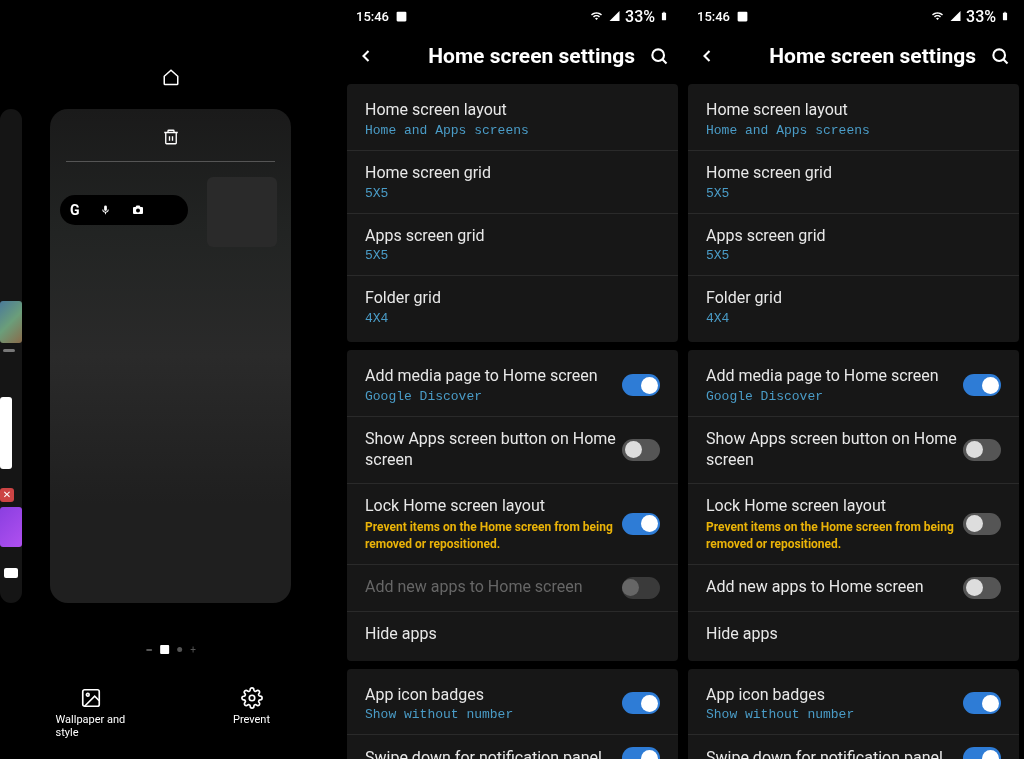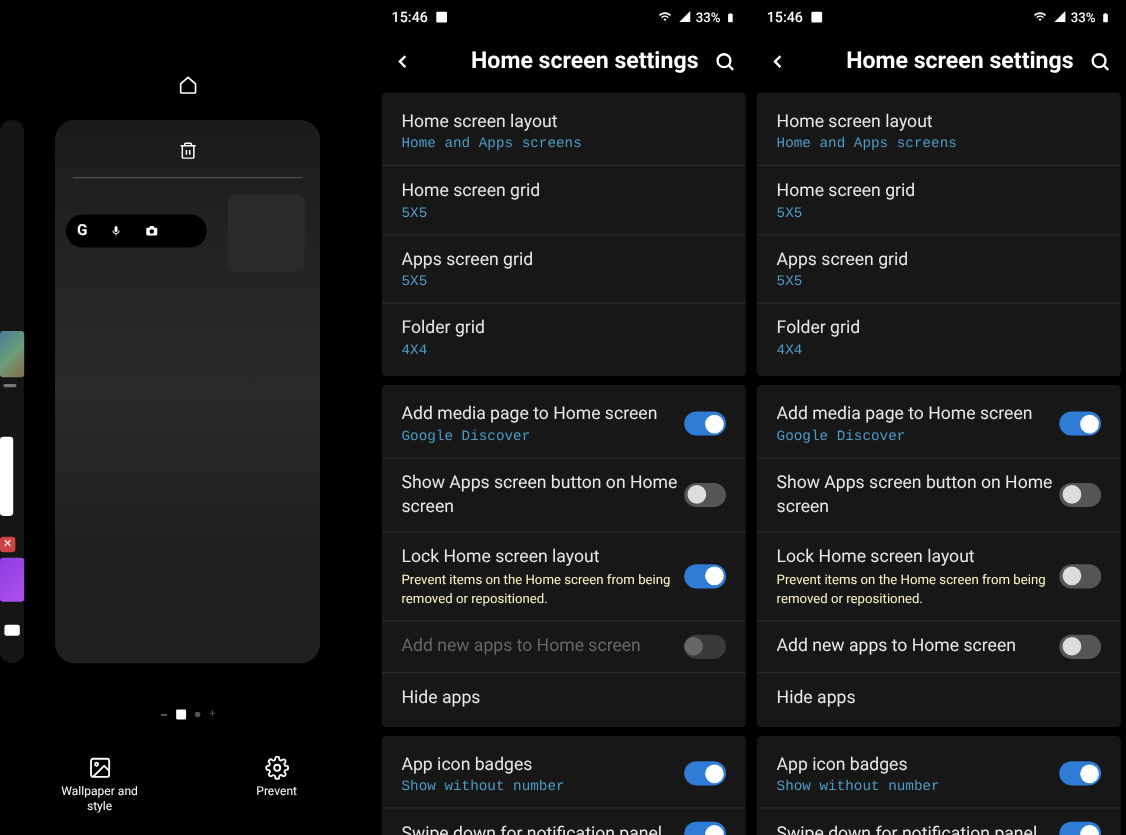--- a/index.html
+++ b/index.html
@@ -212,21 +212,20 @@
     justify-content: space-around;
     padding: 0 10px;
   }
   .toolbar-item {
     display: flex;
     flex-direction: column;
     align-items: center;
     gap: 4px;
     color: #fff;
     font-size: 11px;
-    text-align: center;
     width: 70px;
   }
   
   
   .settings-panel {
     width: 341px;
     height: 100%;
     background: #000;
     flex-shrink: 0;
     position: relative;
@@ -235,22 +234,22 @@
   .status-bar {
     height: 32px;
     display: flex;
     justify-content: space-between;
     align-items: center;
     padding: 0 14px;
     color: #fff;
     font-size: 13px;
     font-weight: 500;
   }
-  .status-left { display: flex; align-items: flex-start; gap: 6px; }
-  .status-right { display: flex; gap: 4px; font-size: 12px; }
+  .status-left { display: flex; align-items: center; gap: 6px; }
+  .status-right { display: flex; align-items: center; gap: 4px; font-size: 16px; }
   
   .header {
     display: flex;
     align-items: center;
     padding: 12px 14px 16px;
     gap: 14px;
     color: #fff;
   }
   .header-title {
     font-size: 21px;
@@ -282,24 +281,25 @@
     line-height: 1.3;
   }
   .setting-title.disabled { color: #666; }
   .setting-sub {
     color: #4a9cc7;
     font-size: 13px;
     margin-top: 2px;
     font-family: Liberation Mono, monospace;
   }
   .setting-desc {
-    color: #fef9c3;
+    color: #eab308;
     font-size: 12px;
     margin-top: 3px;
     line-height: 1.35;
+    font-weight: bold;
   }
   
   .toggle {
     width: 38px;
     height: 22px;
     border-radius: 11px;
     position: relative;
     flex-shrink: 0;
   }
   .toggle::after {

